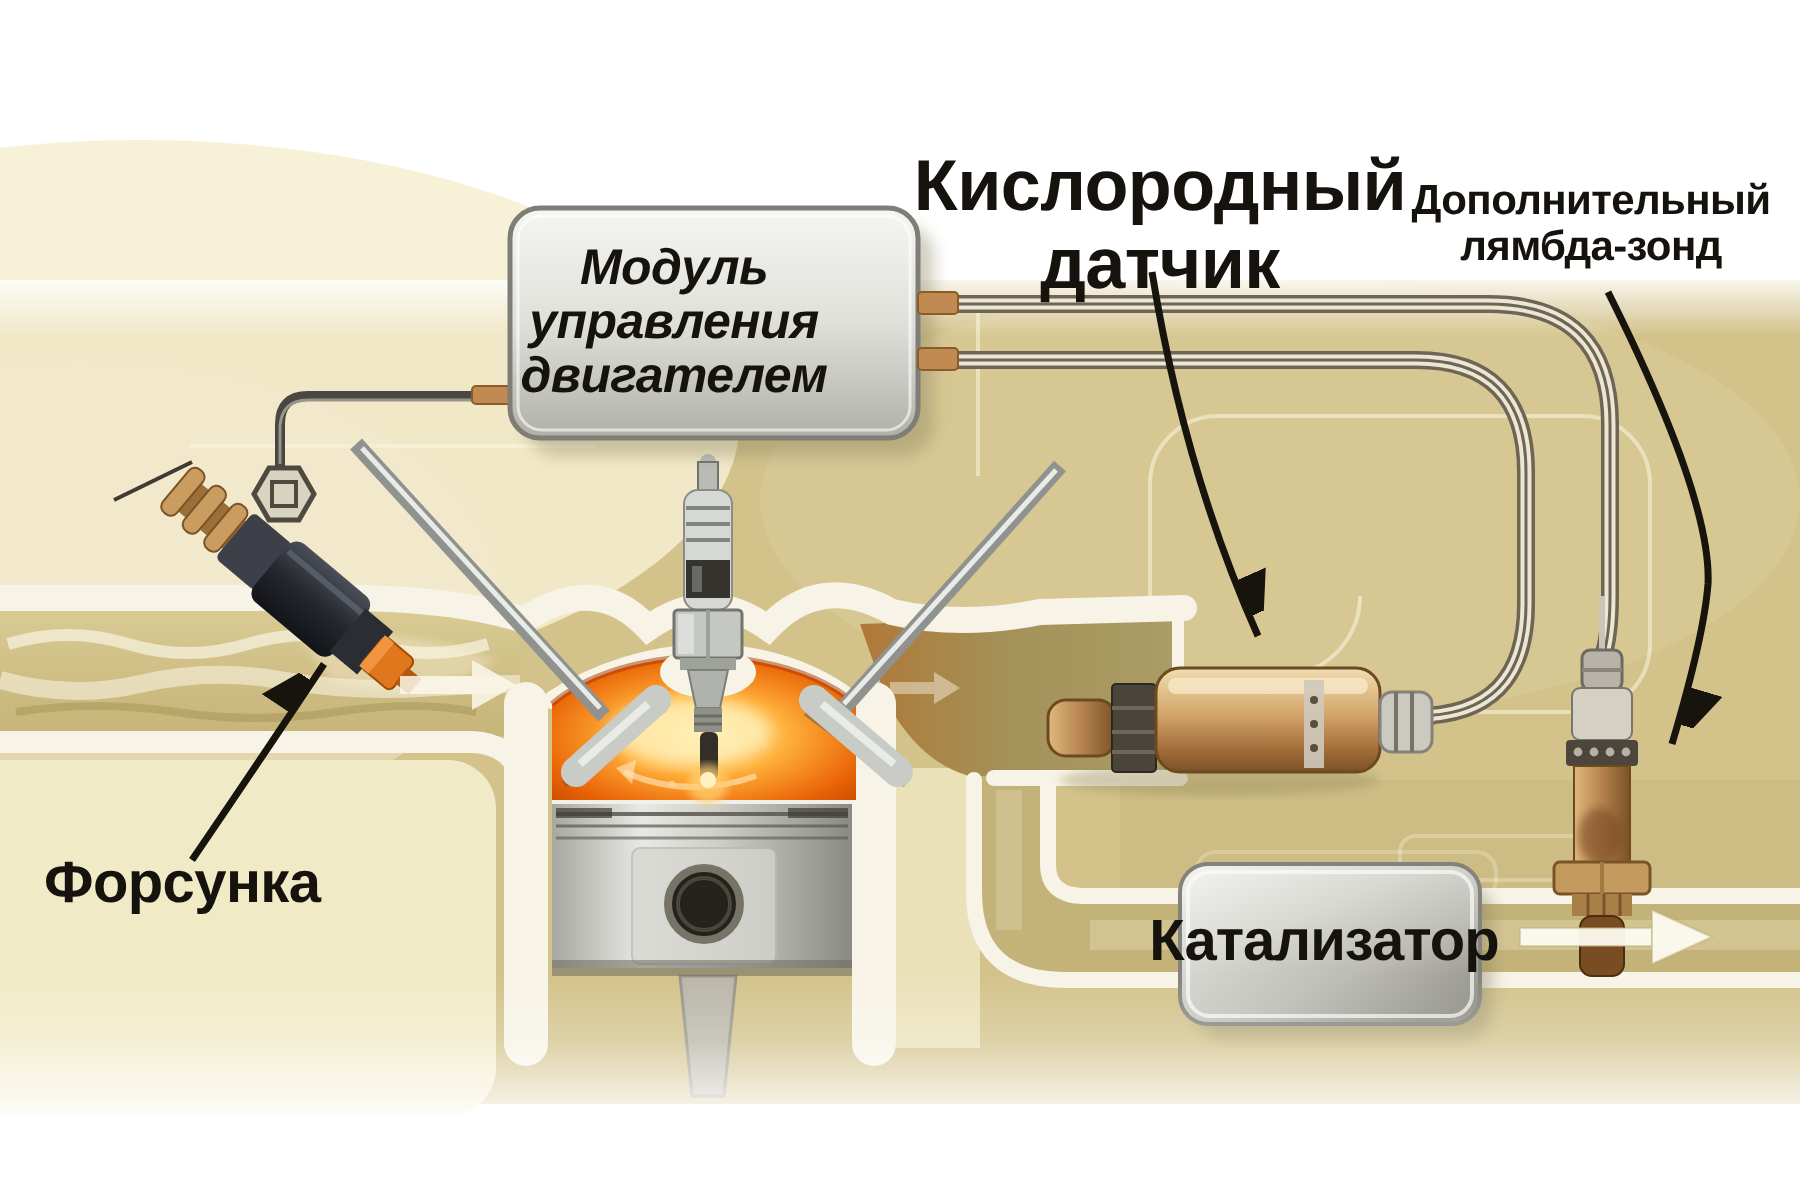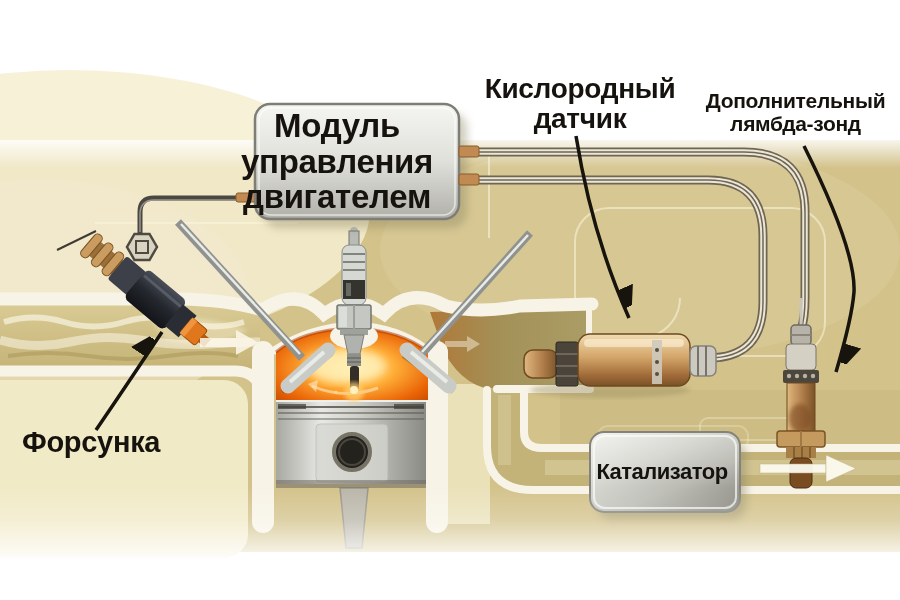--- a/index.html
+++ b/index.html
@@ -2,26 +2,26 @@
 <html><head>
 <meta charset="utf-8">
 <style>
   html,body{margin:0;padding:0;background:#fff;}
   #stage{position:relative;width:900px;height:600px;overflow:hidden;background:#fff;
          font-family:"Liberation Sans",sans-serif;}
   #art{position:absolute;left:0;top:0;}
   .lbl{position:absolute;font-weight:bold;color:#16130e;white-space:pre-line;
        text-align:center;line-height:1.08;letter-spacing:-0.3px;z-index:5;}
   .lbl-module{left:257px;top:105px;width:160px;height:113px;display:flex;
-       align-items:center;justify-content:center;font-size:33px;}
-  .lbl-oxygen{left:455px;top:74px;width:250px;font-size:28px;}
+       align-items:center;justify-content:center;font-size:25px;font-style:italic;}
+  .lbl-oxygen{left:455px;top:74px;width:250px;font-size:36px;}
   .lbl-lambda{left:688px;top:90px;width:215px;font-size:21px;}
   .lbl-injector{left:22px;top:427px;font-size:29px;text-align:right;}
   .lbl-catalyst{left:590px;top:432px;width:144px;height:80px;display:flex;
-       align-items:center;justify-content:center;font-size:22px;letter-spacing:-0.5px;}
+       align-items:center;justify-content:center;font-size:29px;letter-spacing:-0.5px;}
 </style>
 </head>
 <body>
 
 <div id="stage">
 
 <svg id="art" width="900" height="600" viewBox="0 0 900 600">
 <defs>
   <radialGradient id="gGlow" cx="0.5" cy="0.55" r="0.78">
     <stop offset="0" stop-color="#ffe8a0"></stop>

